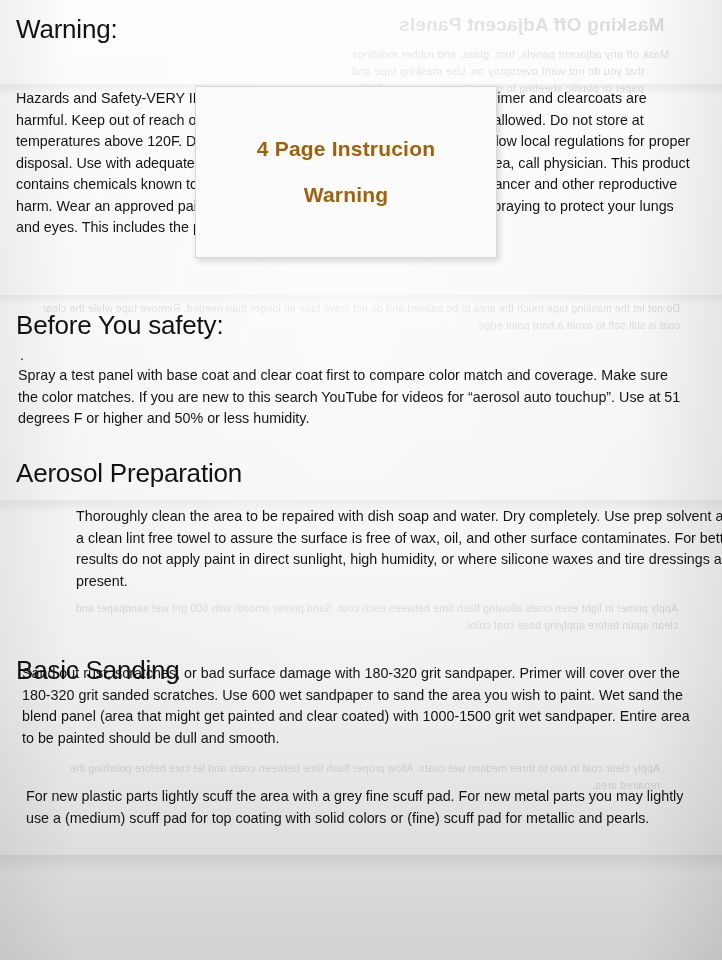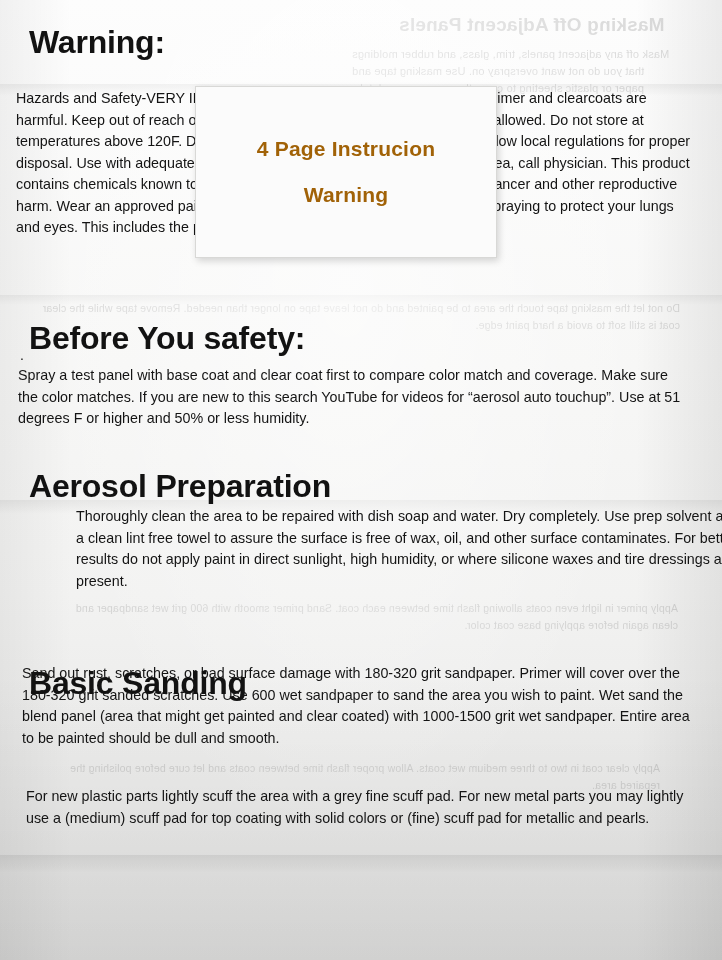--- a/index.html
+++ b/index.html
@@ -96,23 +96,23 @@
     line-height: 17px;
   }
 
   .content {
     position: relative;
     z-index: 3;
     padding: 0 16px;
   }
 
   h1.section {
-    margin: 13px;
-    font-weight: bold;
-    font-size: 32px;
+    margin: 0;
+    font-weight: normal;
+    font-size: 26px;
     line-height: 30px;
     color: #121212;
     letter-spacing: -0.2px;
   }
   p.body {
     margin: 0;
     font-size: 14.3px;
     line-height: 21.5px;
     color: #141414;
   }

